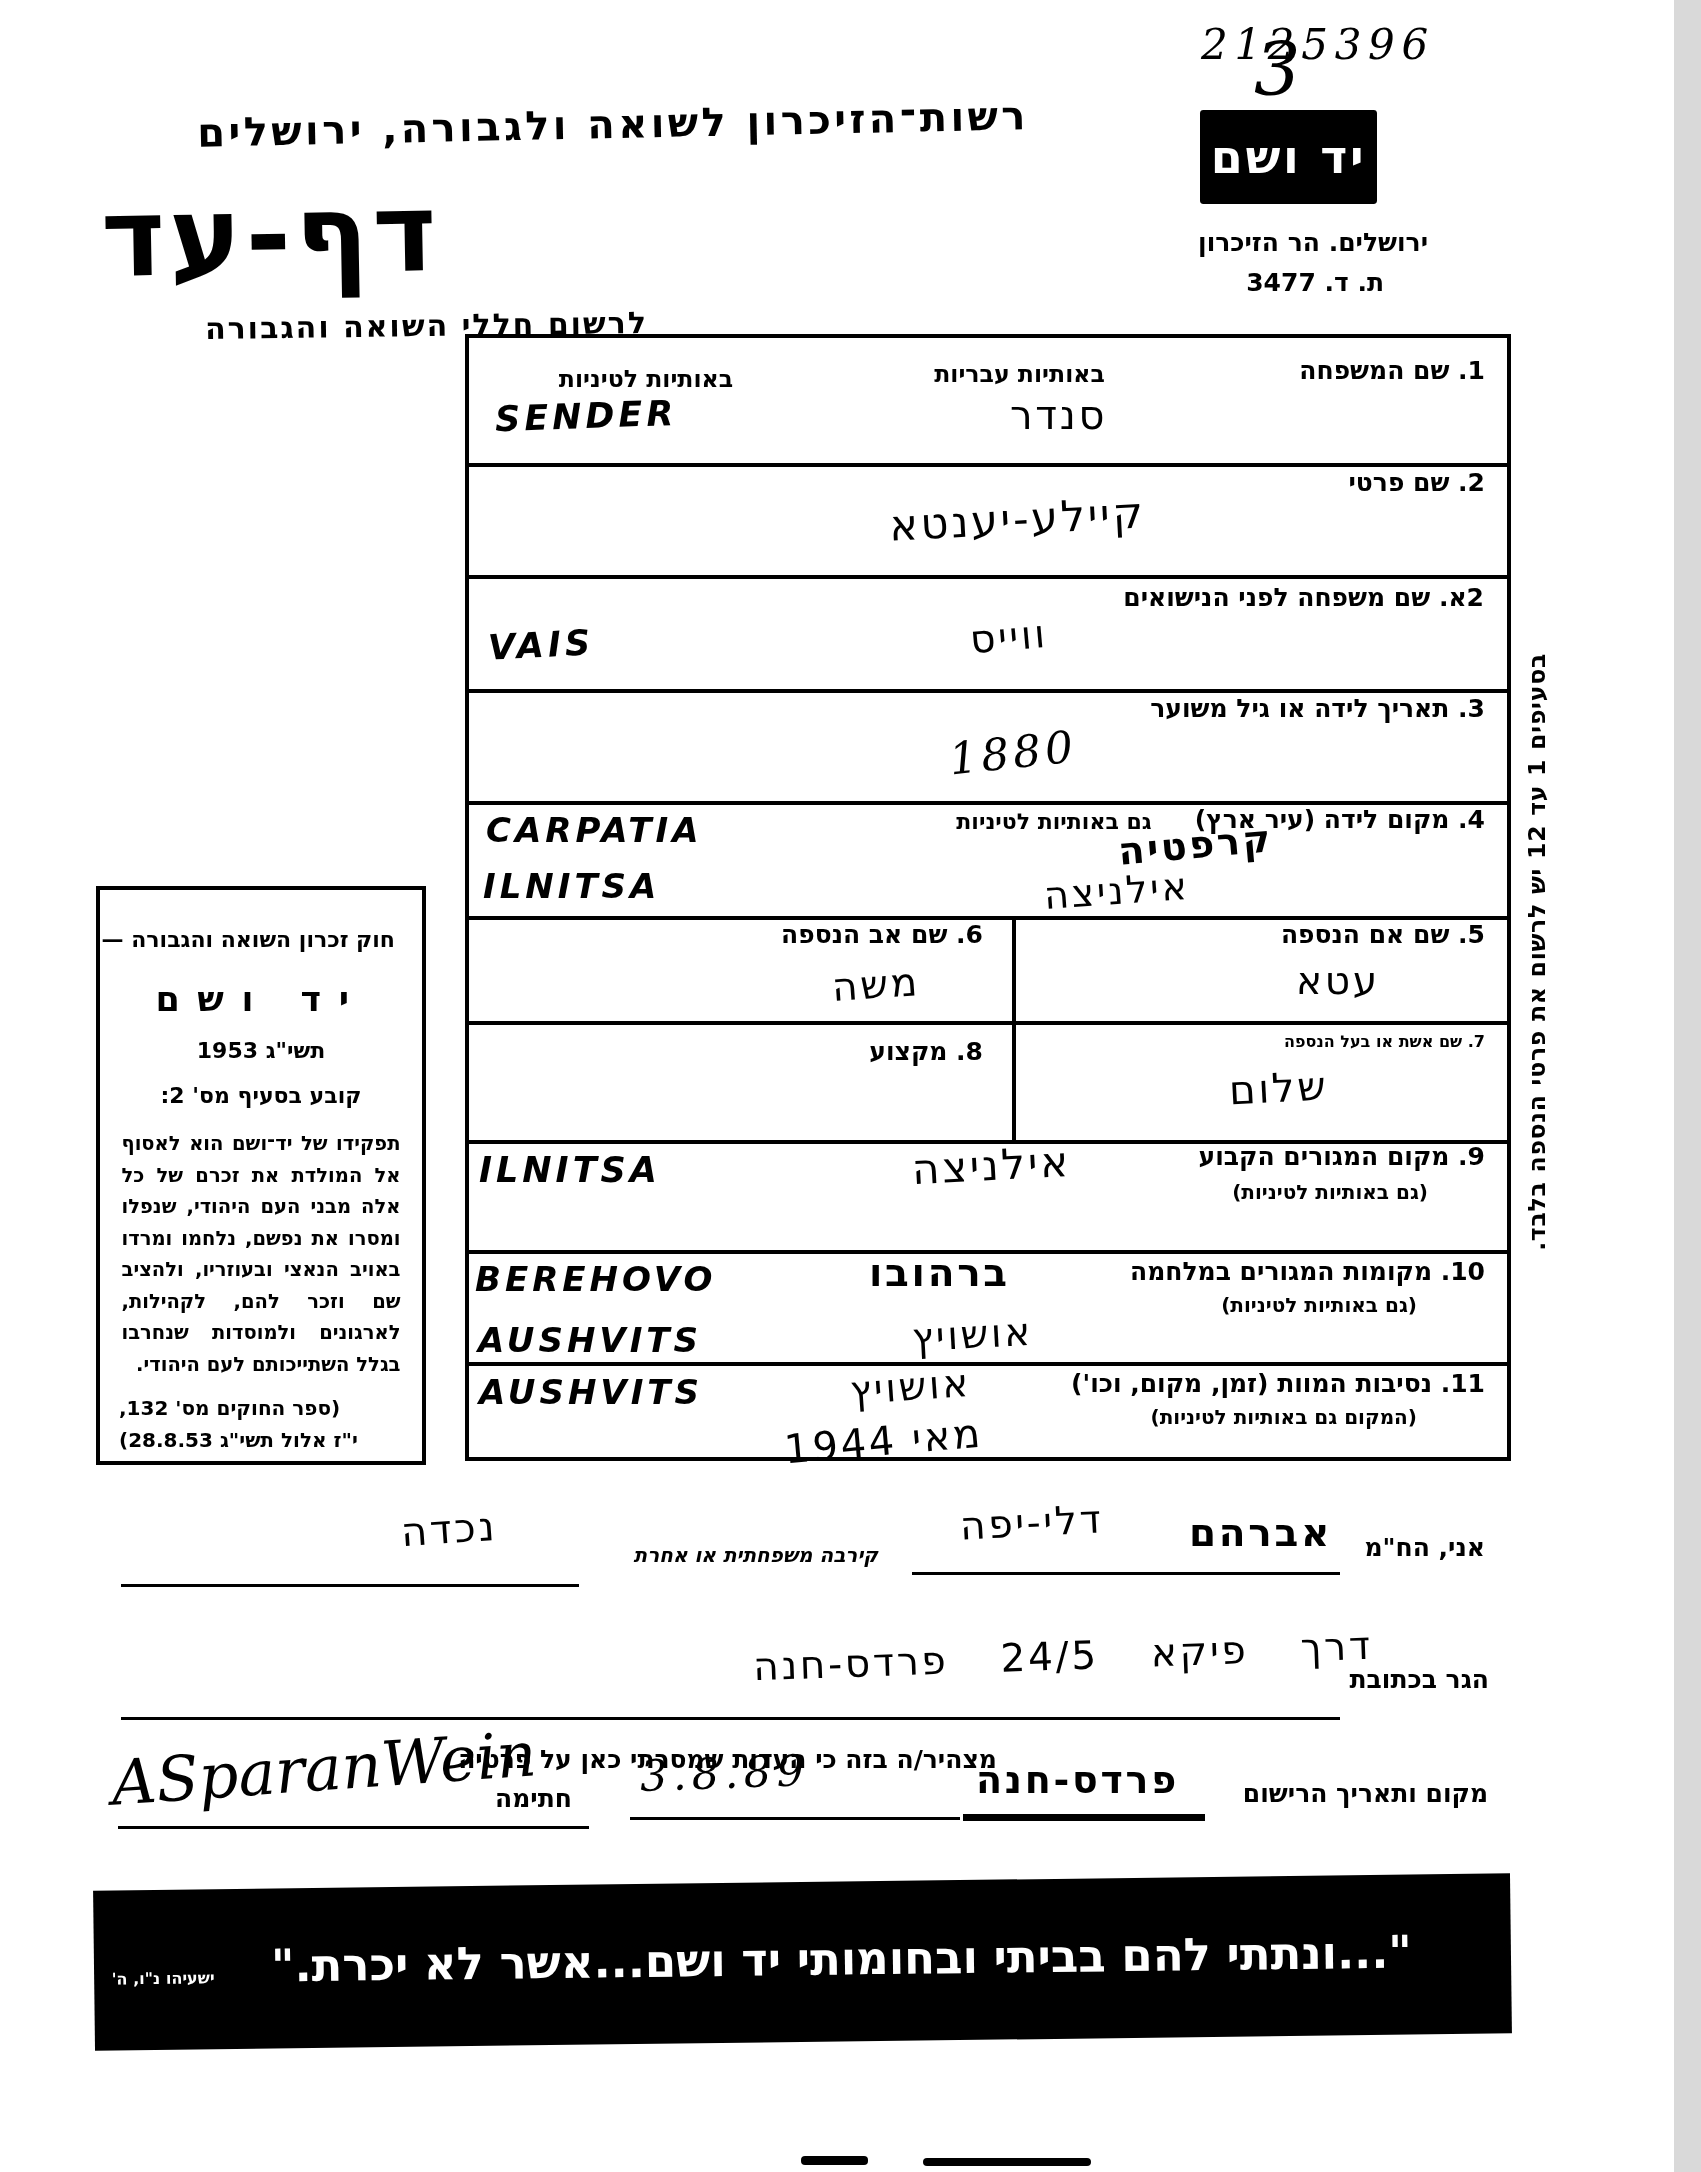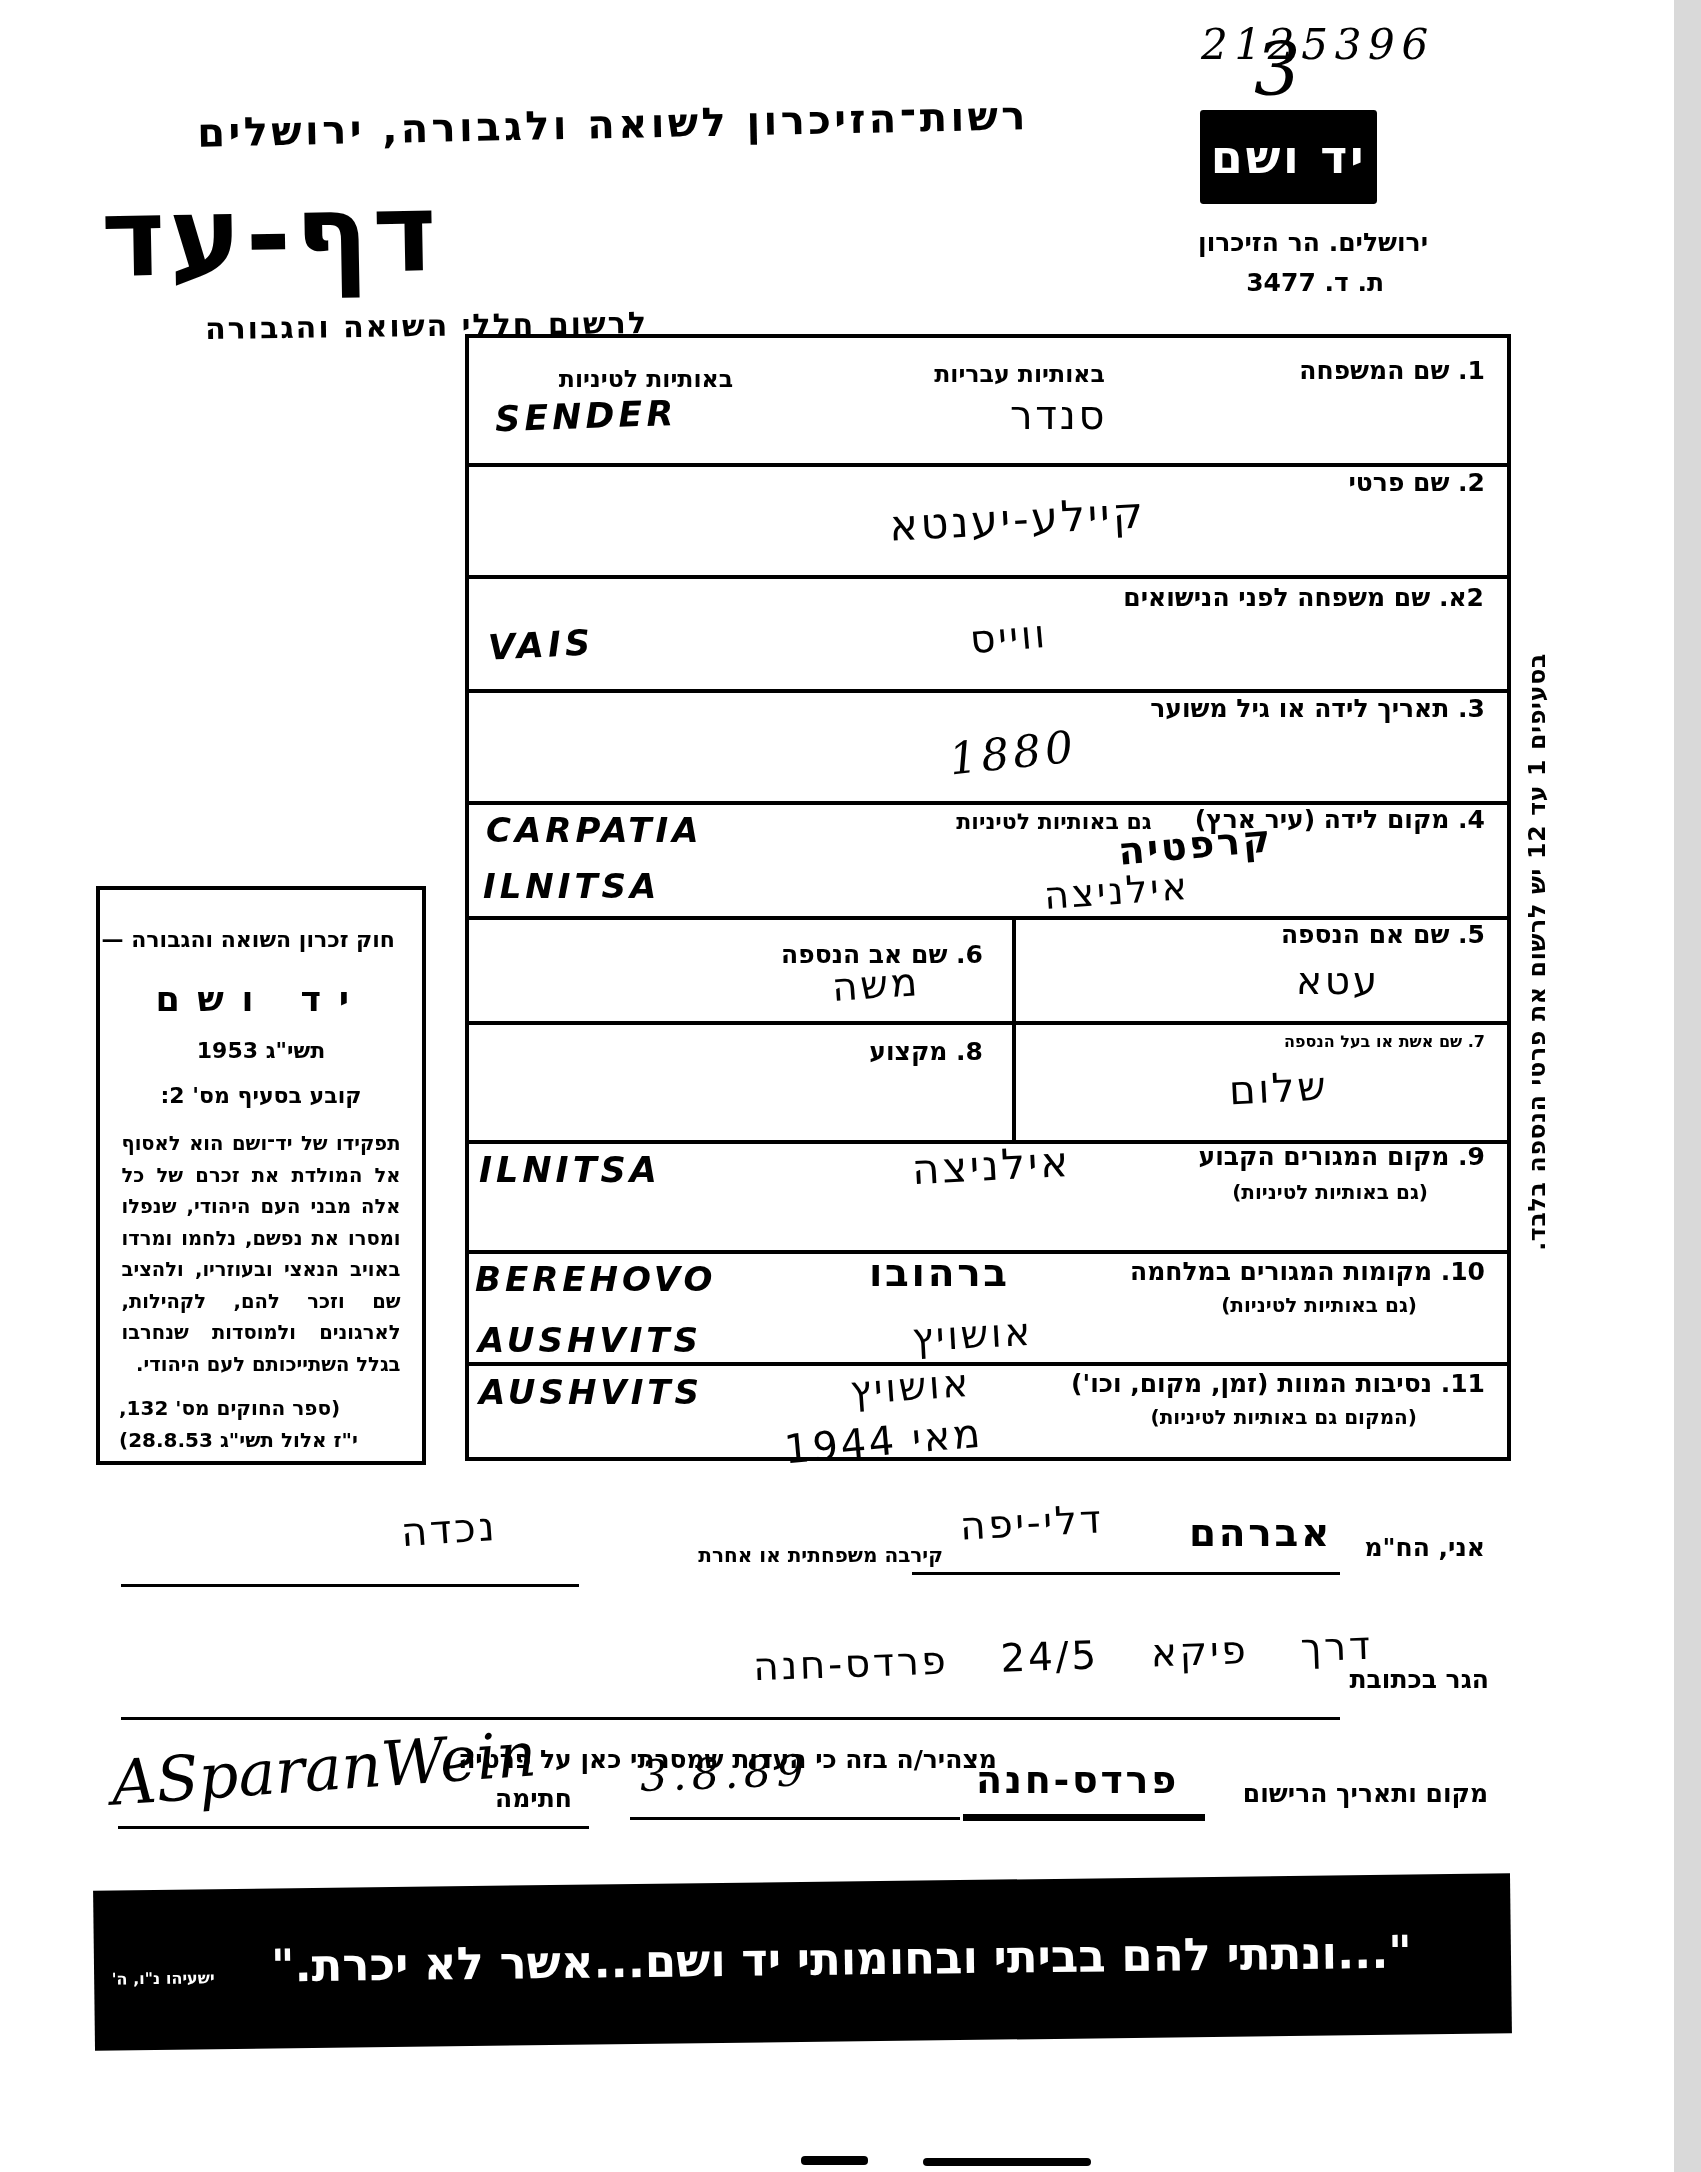--- a/index.html
+++ b/index.html
@@ -86,21 +86,21 @@
 
   <div class="abs rtl print rgt nw" style="left:1175px;top:805px;width:310px;font-size:25px;">4.  מקום לידה (עיר ארץ)</div>
   <div class="abs rtl print ctr nw" style="left:943px;top:809px;width:222px;font-size:22px;">גם באותיות לטיניות</div>
   <div class="abs rtl hand nw" style="left:1118px;top:823px;font-size:38px;font-weight:bold;transform:rotate(-5deg);">קרפטיה</div>
   <div class="abs rtl hand nw" style="left:1044px;top:869px;font-size:38px;transform:rotate(-4deg);">אילניצה</div>
   <div class="abs hl nw" style="left:486px;top:810px;font-size:34px;">CARPATIA</div>
   <div class="abs hl nw" style="left:483px;top:866px;font-size:34px;">ILNITSA</div>
 
   <div class="abs rtl print rgt nw" style="left:1259px;top:920px;width:226px;font-size:25px;">5.  שם אם הנספה</div>
   <div class="abs rtl hand nw" style="left:1296px;top:958px;font-size:39px;">עטא</div>
-  <div class="abs rtl print rgt nw" style="left:798px;top:920px;width:185px;font-size:25px;margin-top:20px;">6.  שם  אב הנספה</div>
+  <div class="abs rtl print rgt nw" style="left:798px;top:920px;width:185px;font-size:25px;">6.  שם  אב הנספה</div>
   <div class="abs rtl hand nw" style="left:832px;top:962px;font-size:39px;transform:rotate(-4deg);">משה</div>
 
   <div class="abs rtl print rgt nw" style="left:1125px;top:1032px;width:360px;font-size:16px;">7.  שם אשת או בעל הנספה</div>
   <div class="abs rtl hand nw" style="left:1229px;top:1065px;font-size:40px;transform:rotate(-3deg);">שלום</div>
   <div class="abs rtl print rgt nw" style="left:862px;top:1037px;width:121px;font-size:25px;">8.  מקצוע</div>
 
   <div class="abs rtl print rgt nw" style="left:1121px;top:1142px;width:364px;font-size:25px;">9.  מקום המגורים הקבוע</div>
   <div class="abs rtl print rgt nw" style="left:1172px;top:1180px;width:256px;font-size:20px;">(גם באותיות לטיניות)</div>
   <div class="abs rtl hand nw" style="left:912px;top:1141px;font-size:42px;transform:rotate(-3deg);">אילניצה</div>
   <div class="abs hl nw" style="left:479px;top:1150px;font-size:35px;">ILNITSA</div>
@@ -117,21 +117,21 @@
   <div class="abs rtl print rgt nw" style="left:1114px;top:1405px;width:303px;font-size:20px;">(המקום גם באותיות לטיניות)</div>
   <div class="abs hl nw" style="left:479px;top:1372px;font-size:34px;">AUSHVITS</div>
   <div class="abs rtl hand nw" style="left:784px;top:1418px;font-size:40px;transform:rotate(-5deg);">מאי 1944</div>
 
   <div class="abs rtl print rgt nw vnote" style="left:1523px;top:1414px;width:761px;font-size:23.6px;letter-spacing:0.7px;">בסעיפים 1 עד 12 יש לרשום את פרטי הנספה בלבד.</div>
 
   <div class="abs rtl print rgt nw" style="left:1347px;top:1533px;width:138px;font-size:25px;">אני, הח"מ</div>
   <div class="abs rtl hand nw" style="left:1189px;top:1510px;font-size:39px;font-weight:bold;">אברהם</div>
   <div class="abs rtl hand nw" style="left:960px;top:1500px;font-size:39px;transform:rotate(-3deg);">דלי-יפה</div>
   <div class="abs uline" style="left:912px;top:1572px;width:428px;"></div>
-  <div class="abs rtl print ctr nw" style="left:714px;top:1543px;width:229px;font-size:20px;">קירבה משפחתית או אחרת</div>
+  <div class="abs rtl print ctr nw" style="left:649px;top:1543px;width:229px;font-size:20px;font-style:italic;">קירבה משפחתית או אחרת</div>
   <div class="abs rtl hand nw" style="left:401px;top:1506px;font-size:40px;transform:rotate(-4deg);">נכדה</div>
   <div class="abs uline" style="left:121px;top:1584px;width:458px;"></div>
 
   <div class="abs rtl print rgt nw" style="left:1354px;top:1665px;width:135px;font-size:25px;">הגר בכתובת</div>
   <div class="abs rtl hand rgt nw" style="left:727px;top:1634px;width:646px;font-size:39px;word-spacing:37px;transform:rotate(-2deg);">דרך פיקא 24/5 פרדס-חנה</div>
   <div class="abs uline" style="left:121px;top:1717px;width:1219px;"></div>
 
   <div class="abs rtl print ctr nw" style="left:438px;top:1745px;width:579px;font-size:25px;">מצהיר/ה בזה כי העדות שמסרתי כאן על פרטיה</div>
 
   <div class="abs rtl print rgt nw" style="left:1219px;top:1779px;width:269px;font-size:25px;">מקום ותאריך הרישום</div>

